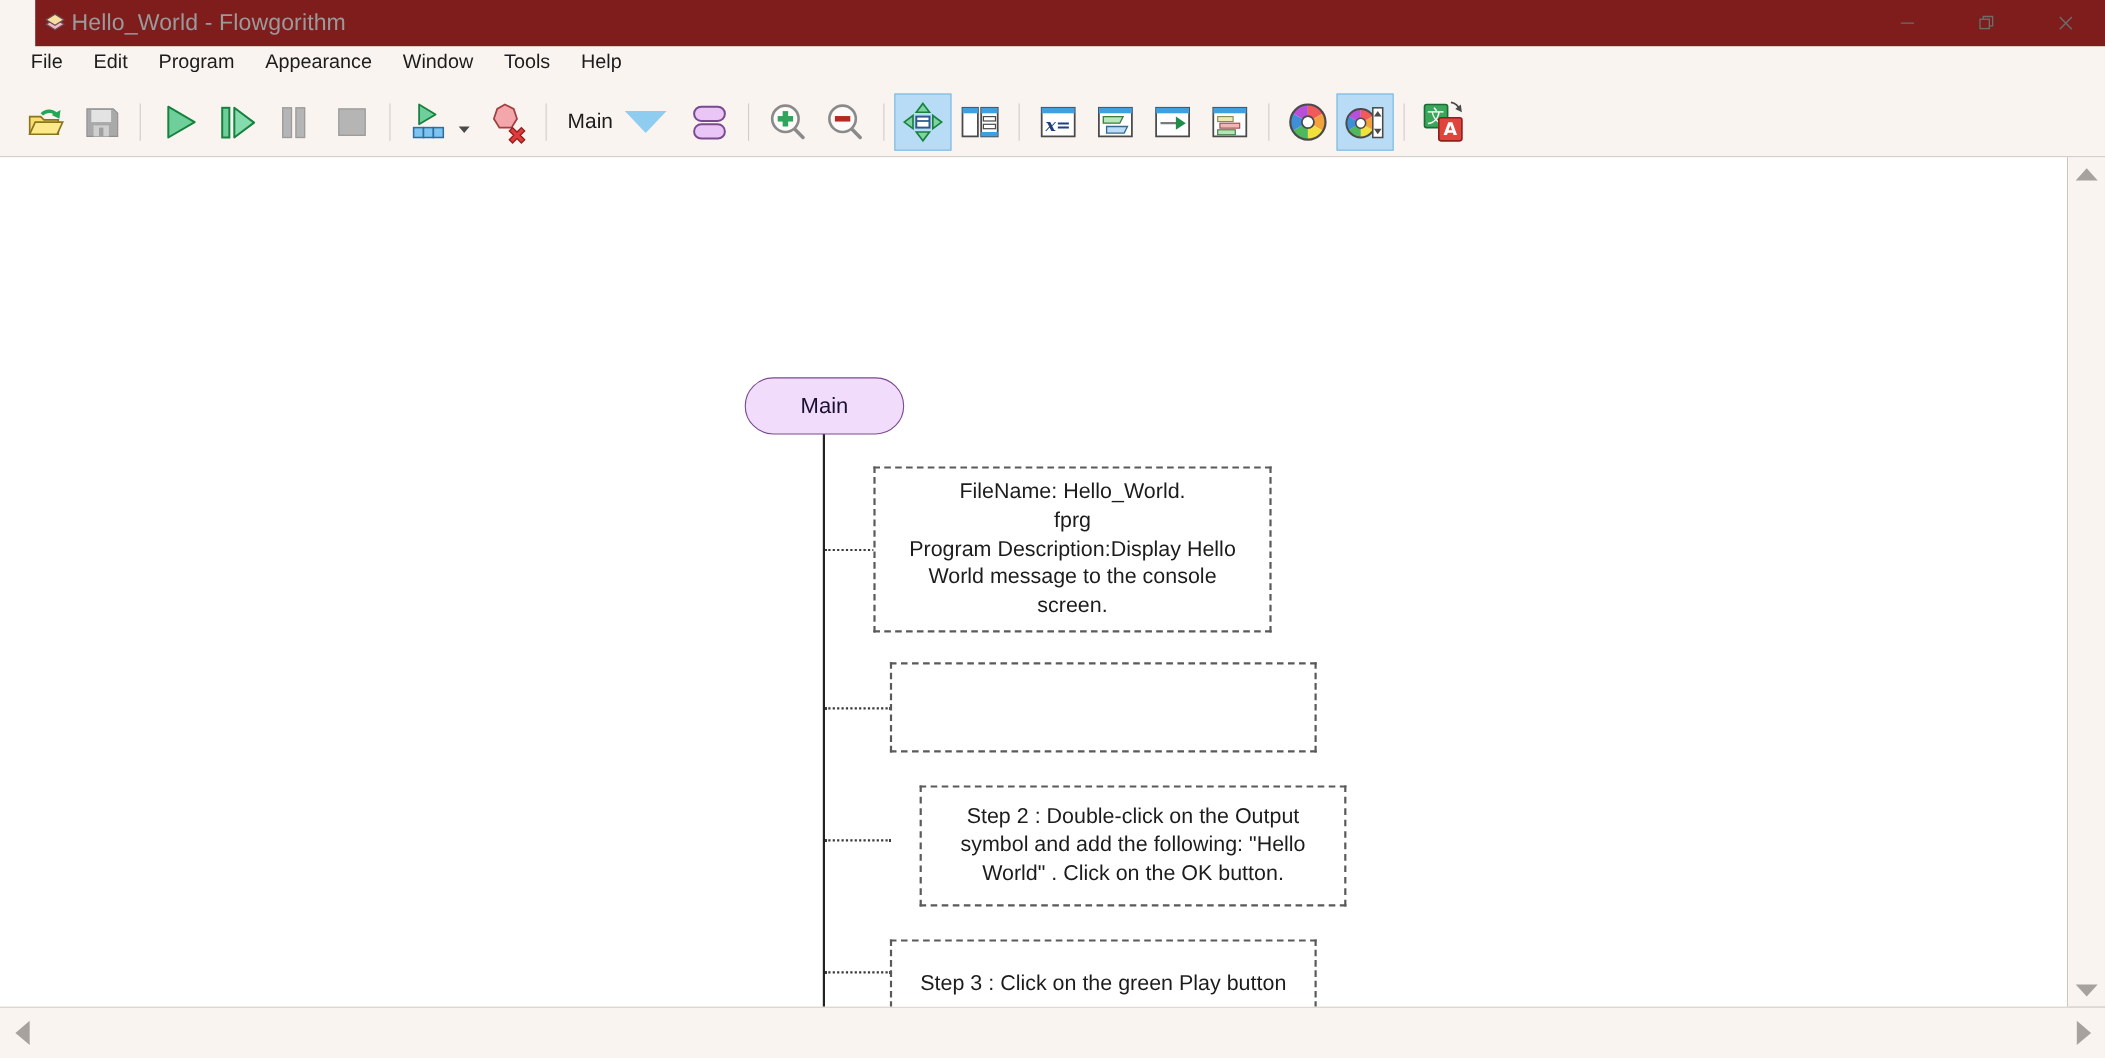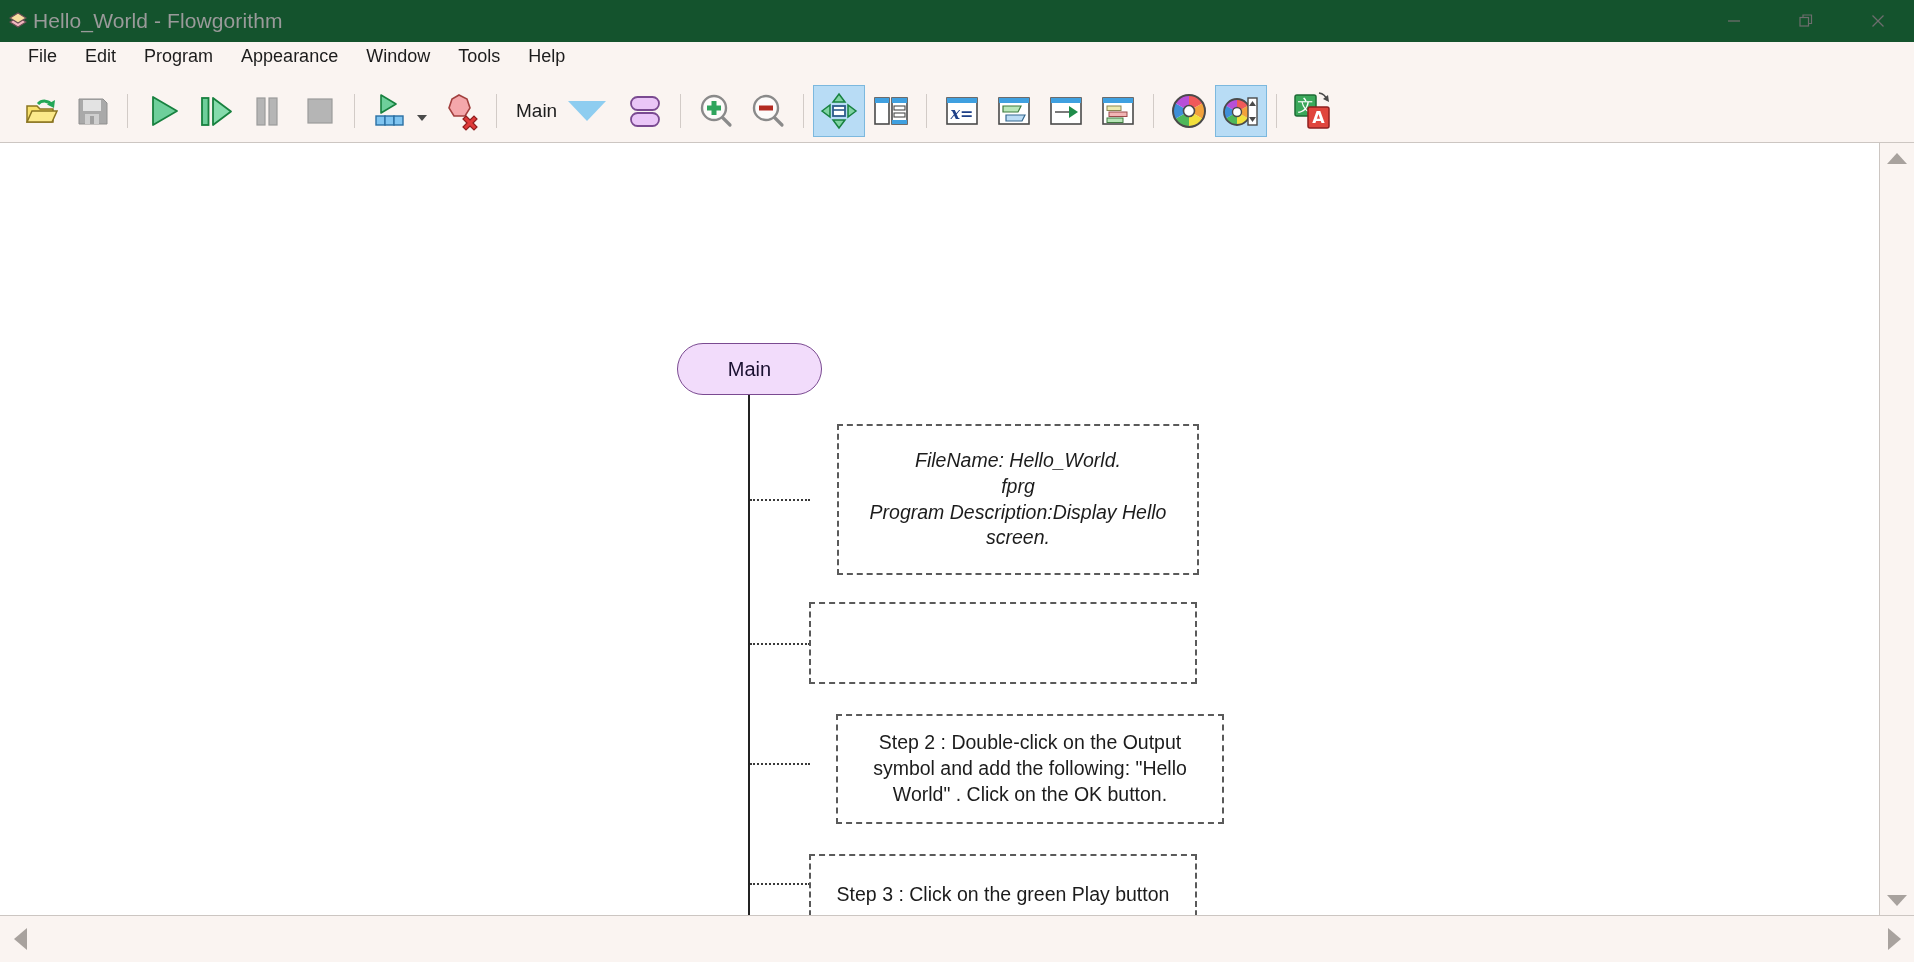--- a/index.html
+++ b/index.html
@@ -13,25 +13,26 @@
     position: relative;
     width: 1914px; height: 962px;
     background: #faf4f1;
     display: flex;
     flex-direction: column;
   }
 
   
   .titlebar {
     height: 42px;
-    background: #14532d;
+    background: #7f1d1d;
     display: flex;
     align-items: center;
     flex: none;
     position: relative;
+    margin-left: 32px;
   }
   .title-icon {
     margin-left: 7px;
     width: 22px; height: 22px;
     display: flex; align-items: center; justify-content: center;
   }
   .title-text {
     font-size: 21px;
     color: #9a9a9a;
     margin-left: 4px;
@@ -496,25 +497,26 @@
 
       <div class="terminal" style="left:677px; top:200px; width:145px; height:52px;">
         <span>Main</span>
       </div>
 
       <div class="cline" style="left:750px; top:356px; width:60px;"></div>
       <div class="cline" style="left:750px; top:500px; width:60px;"></div>
       <div class="cline" style="left:750px; top:620px; width:60px;"></div>
       <div class="cline" style="left:750px; top:740px; width:60px;"></div>
 
-      <div class="comment" style="left:837px; top:281px; width:362px; height:151px;font-style:italic;">
+      <div class="comment" style="left:794px; top:281px; width:362px; height:151px;">
         <div>
           <div>FileName: Hello_World.</div>
           <div>fprg</div>
           <div>Program Description:Display Hello</div>
+          <div>World message to the console</div>
           <div>screen.</div>
         </div>
       </div>
 
       <div class="comment" style="left:809px; top:459px; width:388px; height:82px;">
         <div>
         </div>
       </div>
 
       <div class="comment" style="left:836px; top:571px; width:388px; height:110px;">

